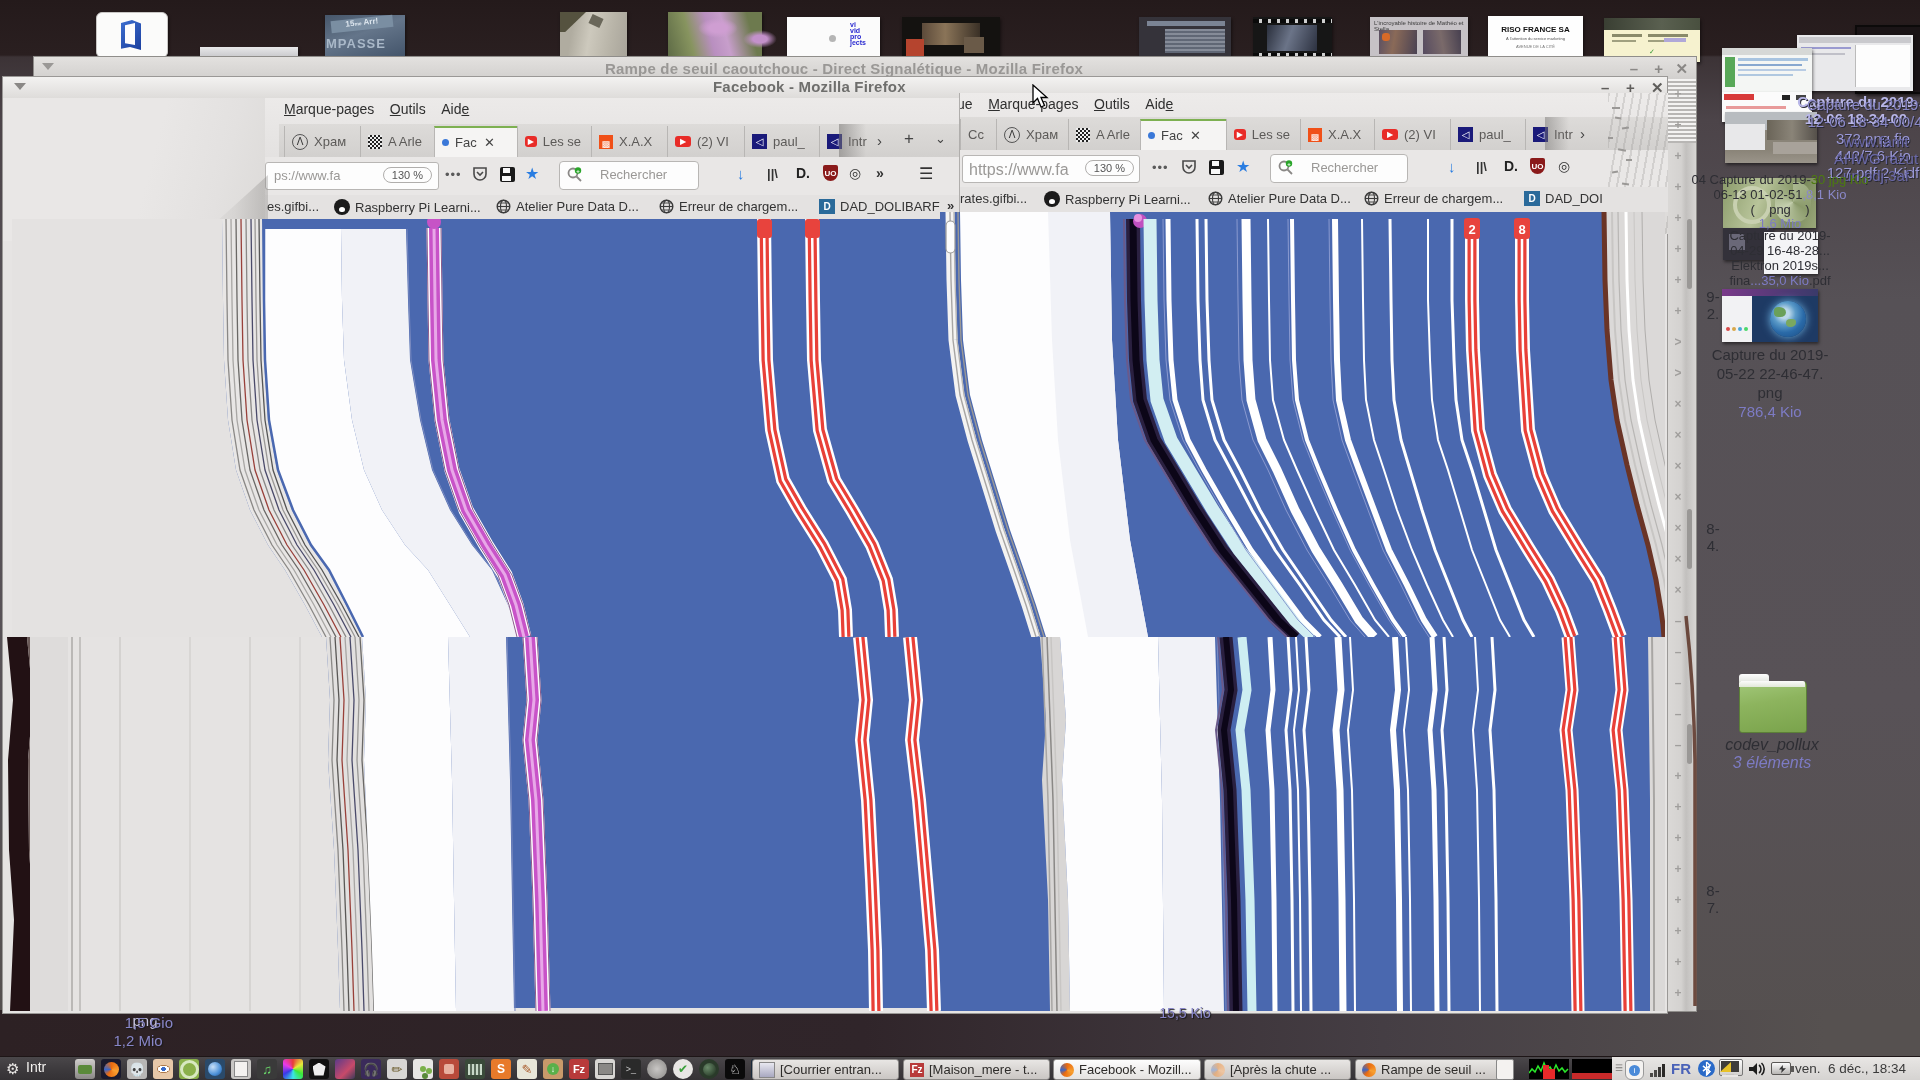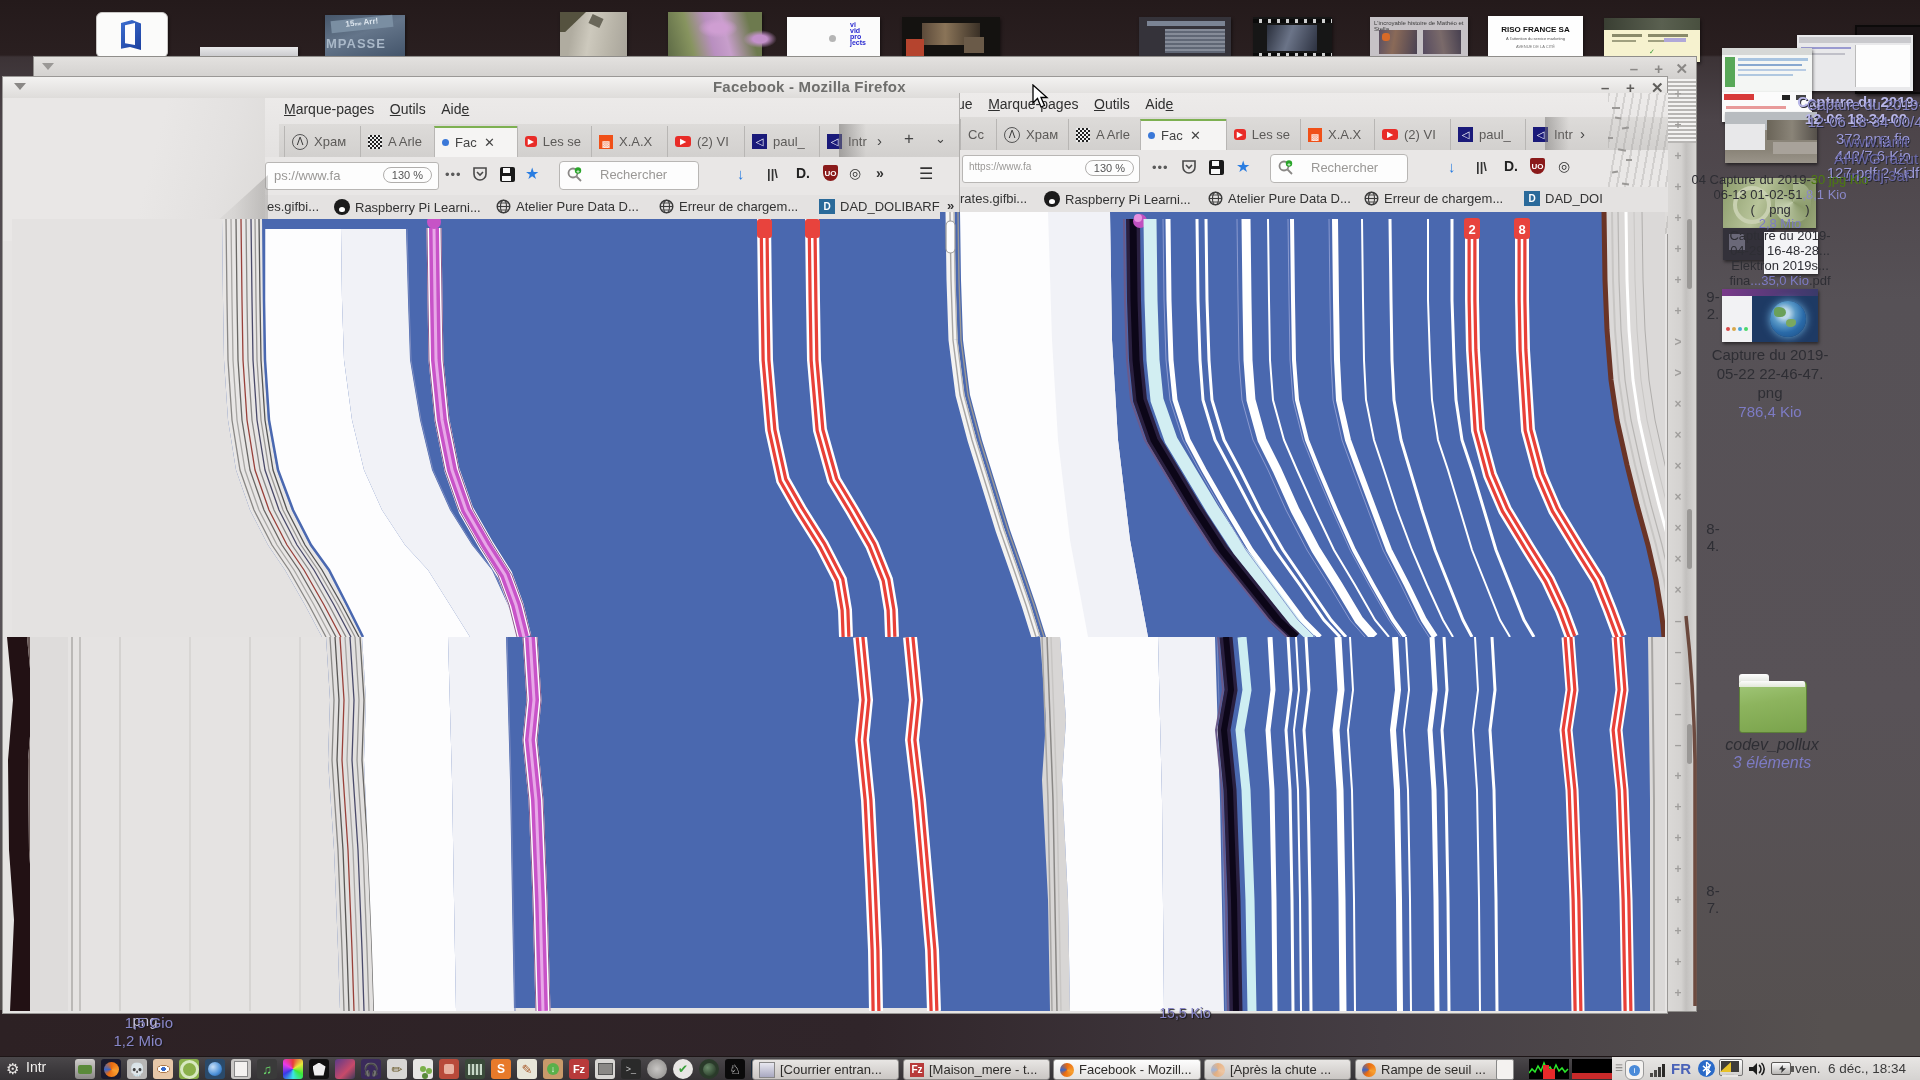--- a/index.html
+++ b/index.html
@@ -116,20 +116,21 @@
     <div style="position:absolute;left:60px;top:3px;width:8px;height:5px;background:#222;"></div>
     <div style="position:absolute;left:74px;top:3px;width:10px;height:5px;background:#444;"></div>
     <div style="position:absolute;left:4px;top:14px;width:60px;height:3px;background:#e89a9a;"></div>
     <div style="position:absolute;left:4px;top:22px;width:24px;height:5px;background:#4ab04a;"></div>
   </div>
 </div>
 <div id="backwin">
   <div class="win" style="left:33px;top:56px;width:1662px;height:954px;background:#d8d6d4;">
     <div class="tbar" style="height:22px;background:linear-gradient(#e3e1df,#d2d0ce);">
       <div style="position:absolute;left:8px;top:6px;width:0;height:0;border-left:6px solid transparent;border-right:6px solid transparent;border-top:7px solid #9a9896;"></div>
+      <div class="ttxt" style="position:absolute;left:0;width:1620px;text-align:center;top:3px;color:#999795;">Rampe de seuil caoutchouc - Direct Signalétique - Mozilla Firefox</div>
       <div class="wbtn" style="right:58px;top:3px;color:#8a8886;">–</div>
       <div class="wbtn" style="right:33px;top:3px;color:#8a8886;">+</div>
       <div class="wbtn" style="right:8px;top:3px;color:#8a8886;">✕</div>
     </div>
     <div style="position:absolute;right:0;top:22px;width:33px;height:932px;background:linear-gradient(90deg,#dddbd9,#d4d2d0 55%,#c2c0be 70%,#d8d6d4);overflow:hidden;">
       <div style="position:absolute;left:0;top:0;width:33px;height:64px;background:repeating-linear-gradient(#f4f3f2 0 2px,#b8b6b4 2px 4px);"></div>
       <div style="position:absolute;left:2px;top:0px;width:26px;height:930px;color:#a09e9c;font-size:12px;font-weight:bold;line-height:31px;text-align:center;">+<br>+<br>+<br>+<br>+<br>+<br>+<br>+<br>&gt;<br>&gt;<br>×<br>×<br>×<br>×<br>×<br>×<br>×<br>–<br>–<br>–<br>–<br>–<br>+<br>+<br>+<br>+<br>+<br>+<br>+<br>+</div>
       <div style="position:absolute;left:24px;top:140px;width:5px;height:70px;background:#9a9896;border-radius:3px;"></div>
       <div style="position:absolute;left:24px;top:430px;width:5px;height:60px;background:#9a9896;border-radius:3px;"></div>
       <div style="position:absolute;left:24px;top:645px;width:5px;height:40px;background:#9a9896;border-radius:3px;"></div>
@@ -167,21 +168,21 @@
     <div class="dname" style="font-size:15px;line-height:19px;">Capture du 2019-<br>05-22 22-46-47.<br>png</div>
     <div class="dsize" style="font-size:15px;line-height:19px;">786,4 Kio</div>
   </div>
   <div class="dlabel2" style="left:1793px;top:93px;width:130px;text-align:center;font-weight:bold;color:#b8b6e8;">Capture du 2019-<br>12-06 18-34-00.</div>
   <div class="dlabel2" style="left:1800px;top:96px;width:130px;text-align:center;color:#8a88c8;">Capture du 2019-<br>12-06 18-34-00/4</div>
   <div class="dlabel2" style="left:1823px;top:130px;width:100px;text-align:center;color:#9a98d8;">372 png fio<br>442/7,6 Kio<br>127 pdf;2 Kidf</div>
   <div class="dlabel2" style="left:1826px;top:133px;width:100px;text-align:center;color:#6a68a8;">www.famt<br>AHWG&nbsp;razut<br>un pdj;3af</div>
   <div class="dlabel" style="left:1690px;top:172px;width:180px;">
     <div class="dname" style="font-size:13px;line-height:15px;">04 Capture du 2019-<span style="color:#4d7c0f;">30 jpg Kio</span><br>06-13 01-02-51<span style="color:#8a88c8;">,8,1 Kio</span></div>
     <div class="dname" style="font-size:13px;line-height:15px;">( &nbsp;&nbsp; png &nbsp;&nbsp; )</div>
-    <div class="dsize" style="font-size:13px;line-height:14px;">2,8 Mio</div>
+    <div class="dsize" style="font-size:13px;line-height:14px;">1,6 Mio</div>
   </div>
   <div class="dlabel" style="left:1690px;top:228px;width:180px;">
     <div class="dname" style="font-size:13px;line-height:15px;">Capture du 2019-<br>04-29 16-48-28...<br>Elektron 2019s...<br>fina<span class="dsize">...35,0 Kio</span>.pdf</div>
   </div>
   <div style="position:absolute;left:1739px;top:674px;width:66px;height:57px;">
     <div style="position:absolute;left:0;top:0;width:30px;height:12px;background:linear-gradient(#fdfdfd,#d8dcd4);border-radius:3px 3px 0 0;"></div>
     <div style="position:absolute;left:0;top:7px;width:66px;height:50px;background:linear-gradient(170deg,#a2c87a,#8db45e 40%,#7aa34c);border:1px solid #5c8038;border-radius:2px 4px 3px 3px;"></div>
     <div style="position:absolute;left:0;top:7px;width:66px;height:6px;background:linear-gradient(#fbfbfb,#e2e8da);border-radius:2px 2px 0 0;"></div>
   </div>
   <div class="dlabel" style="left:1692px;top:736px;width:160px;font-style:italic;">
@@ -292,21 +293,21 @@
         <div class="tab" style="left:266px;width:56px;"><span style="width:16px;height:11px;background:#e82c28;border-radius:3px;color:#fff;font-size:8px;display:inline-flex;align-items:center;justify-content:center;">▶</span>Les se</div>
         <div class="tab" style="left:340px;width:58px;"><span style="width:14px;height:14px;background:#f05018;color:#fff;font-size:9px;display:inline-flex;align-items:end;justify-content:center;">▩</span>X.A.X</div>
         <div class="tab" style="left:414px;width:56px;"><span style="width:16px;height:11px;background:#e82c28;border-radius:3px;color:#fff;font-size:8px;display:inline-flex;align-items:center;justify-content:center;">▶</span>(2) VI</div>
         <div class="tab" style="left:490px;width:56px;"><span style="width:15px;height:15px;background:#1a1a7a;color:#fff;font-size:10px;display:inline-flex;align-items:center;justify-content:center;">◁</span>paul_</div>
         <div class="tab" style="left:565px;width:48px;"><span style="width:15px;height:15px;background:#1a1a7a;color:#fff;font-size:10px;display:inline-flex;align-items:center;justify-content:center;">◁</span>Intr</div>
         <div style="position:absolute;left:585px;top:0;width:30px;height:33px;background:linear-gradient(90deg,rgba(120,118,116,.5),rgba(120,118,116,0) 80%);"></div>
         <div style="position:absolute;left:620px;top:8px;font-size:15px;color:#444;">›</div>
       </div>
       <div class="navrow" style="left:0;top:57px;right:0;height:37px;background:#e9e7e6;">
         <div class="urlbox" style="left:2px;top:5px;width:176px;height:26px;">
-          <span style="position:absolute;left:6px;top:5px;font-size:10px;color:#9a9896;">https://www.fa</span>
+          <span style="position:absolute;left:6px;top:5px;font-size:16px;color:#9a9896;">https://www.fa</span>
           <span style="position:absolute;right:5px;top:4px;border:1px solid #b0aeac;border-radius:9px;padding:1px 8px;font-size:11px;color:#555;">130 %</span>
         </div>
         <span class="ico" style="left:192px;top:10px;color:#5a5a5a;font-size:13px;letter-spacing:1px;">•••</span>
         <span class="ico" style="left:222px;top:10px;width:14px;height:14px;">
             <svg width="14" height="14">
               <path d="M1,1 h12 v6 a6,6 0 0 1 -12,0 z" fill="none" stroke="#4a4a4a" stroke-width="1.6"></path>
               <path d="M4,5 l3,3 l3,-3" fill="none" stroke="#4a4a4a" stroke-width="1.6"></path>
             </svg>
           </span>
         <span class="ico" style="left:249px;top:10px;width:15px;height:15px;background:#1a1a1a;border-radius:2px;">

